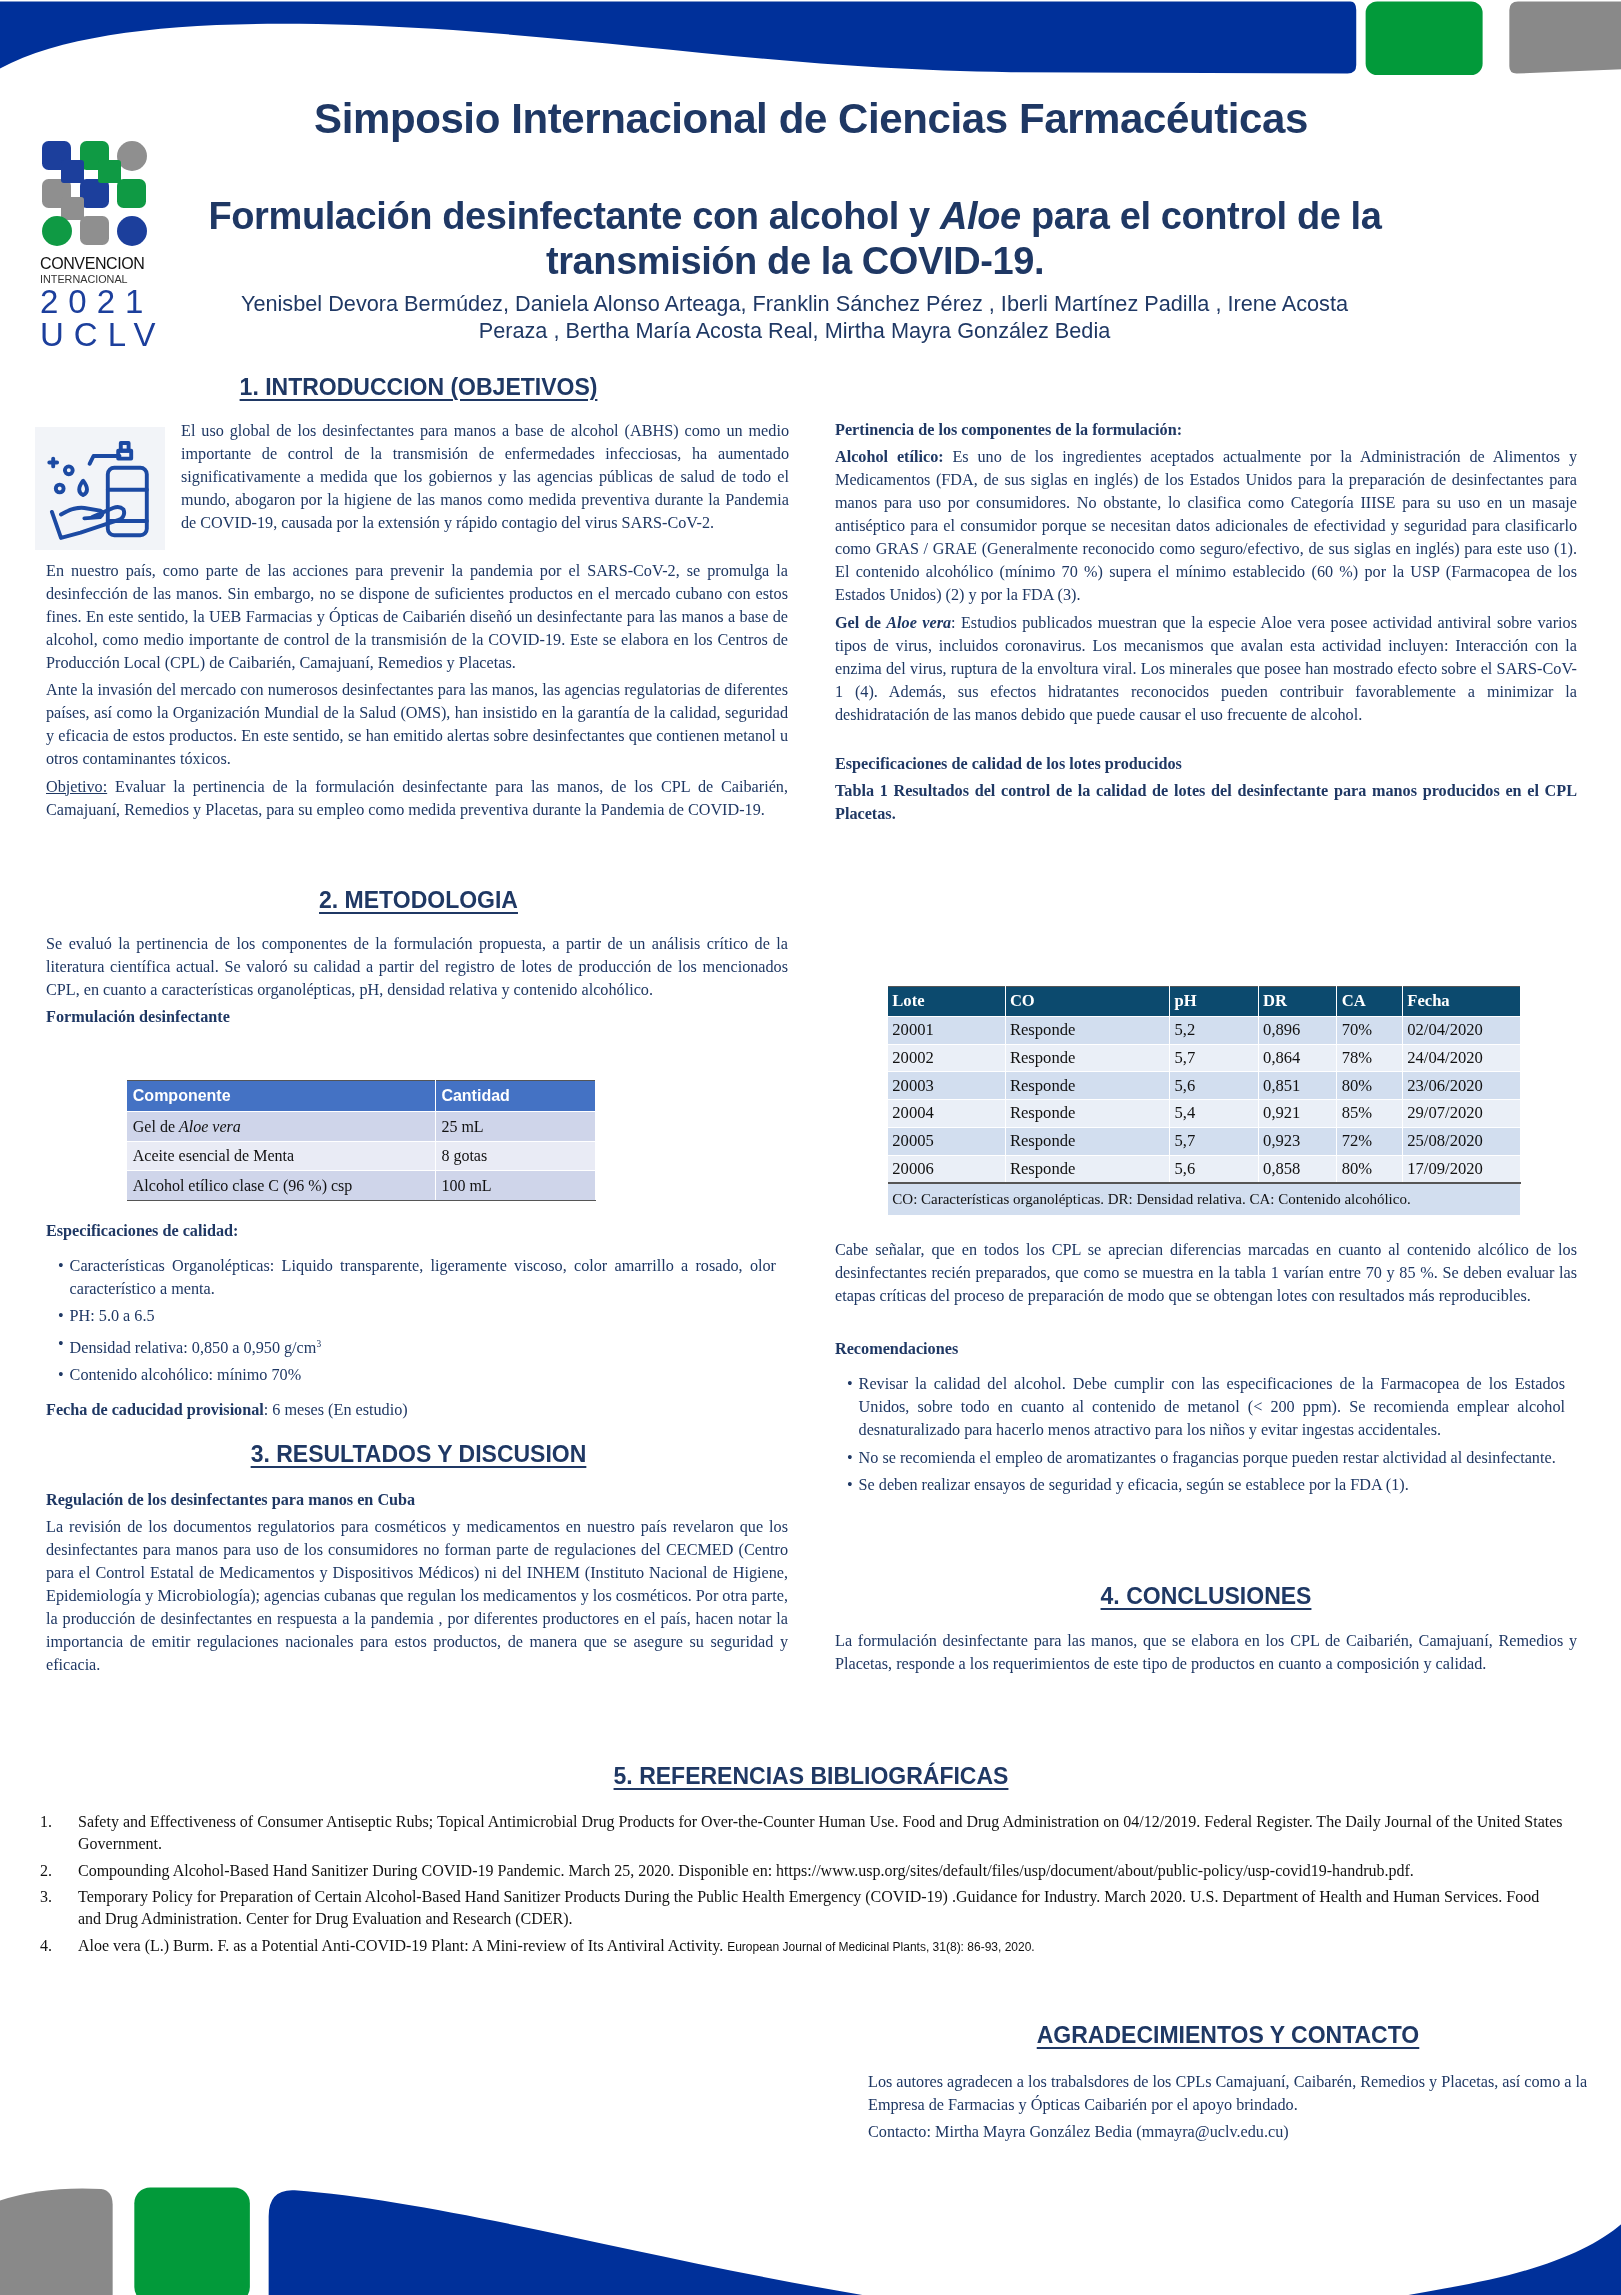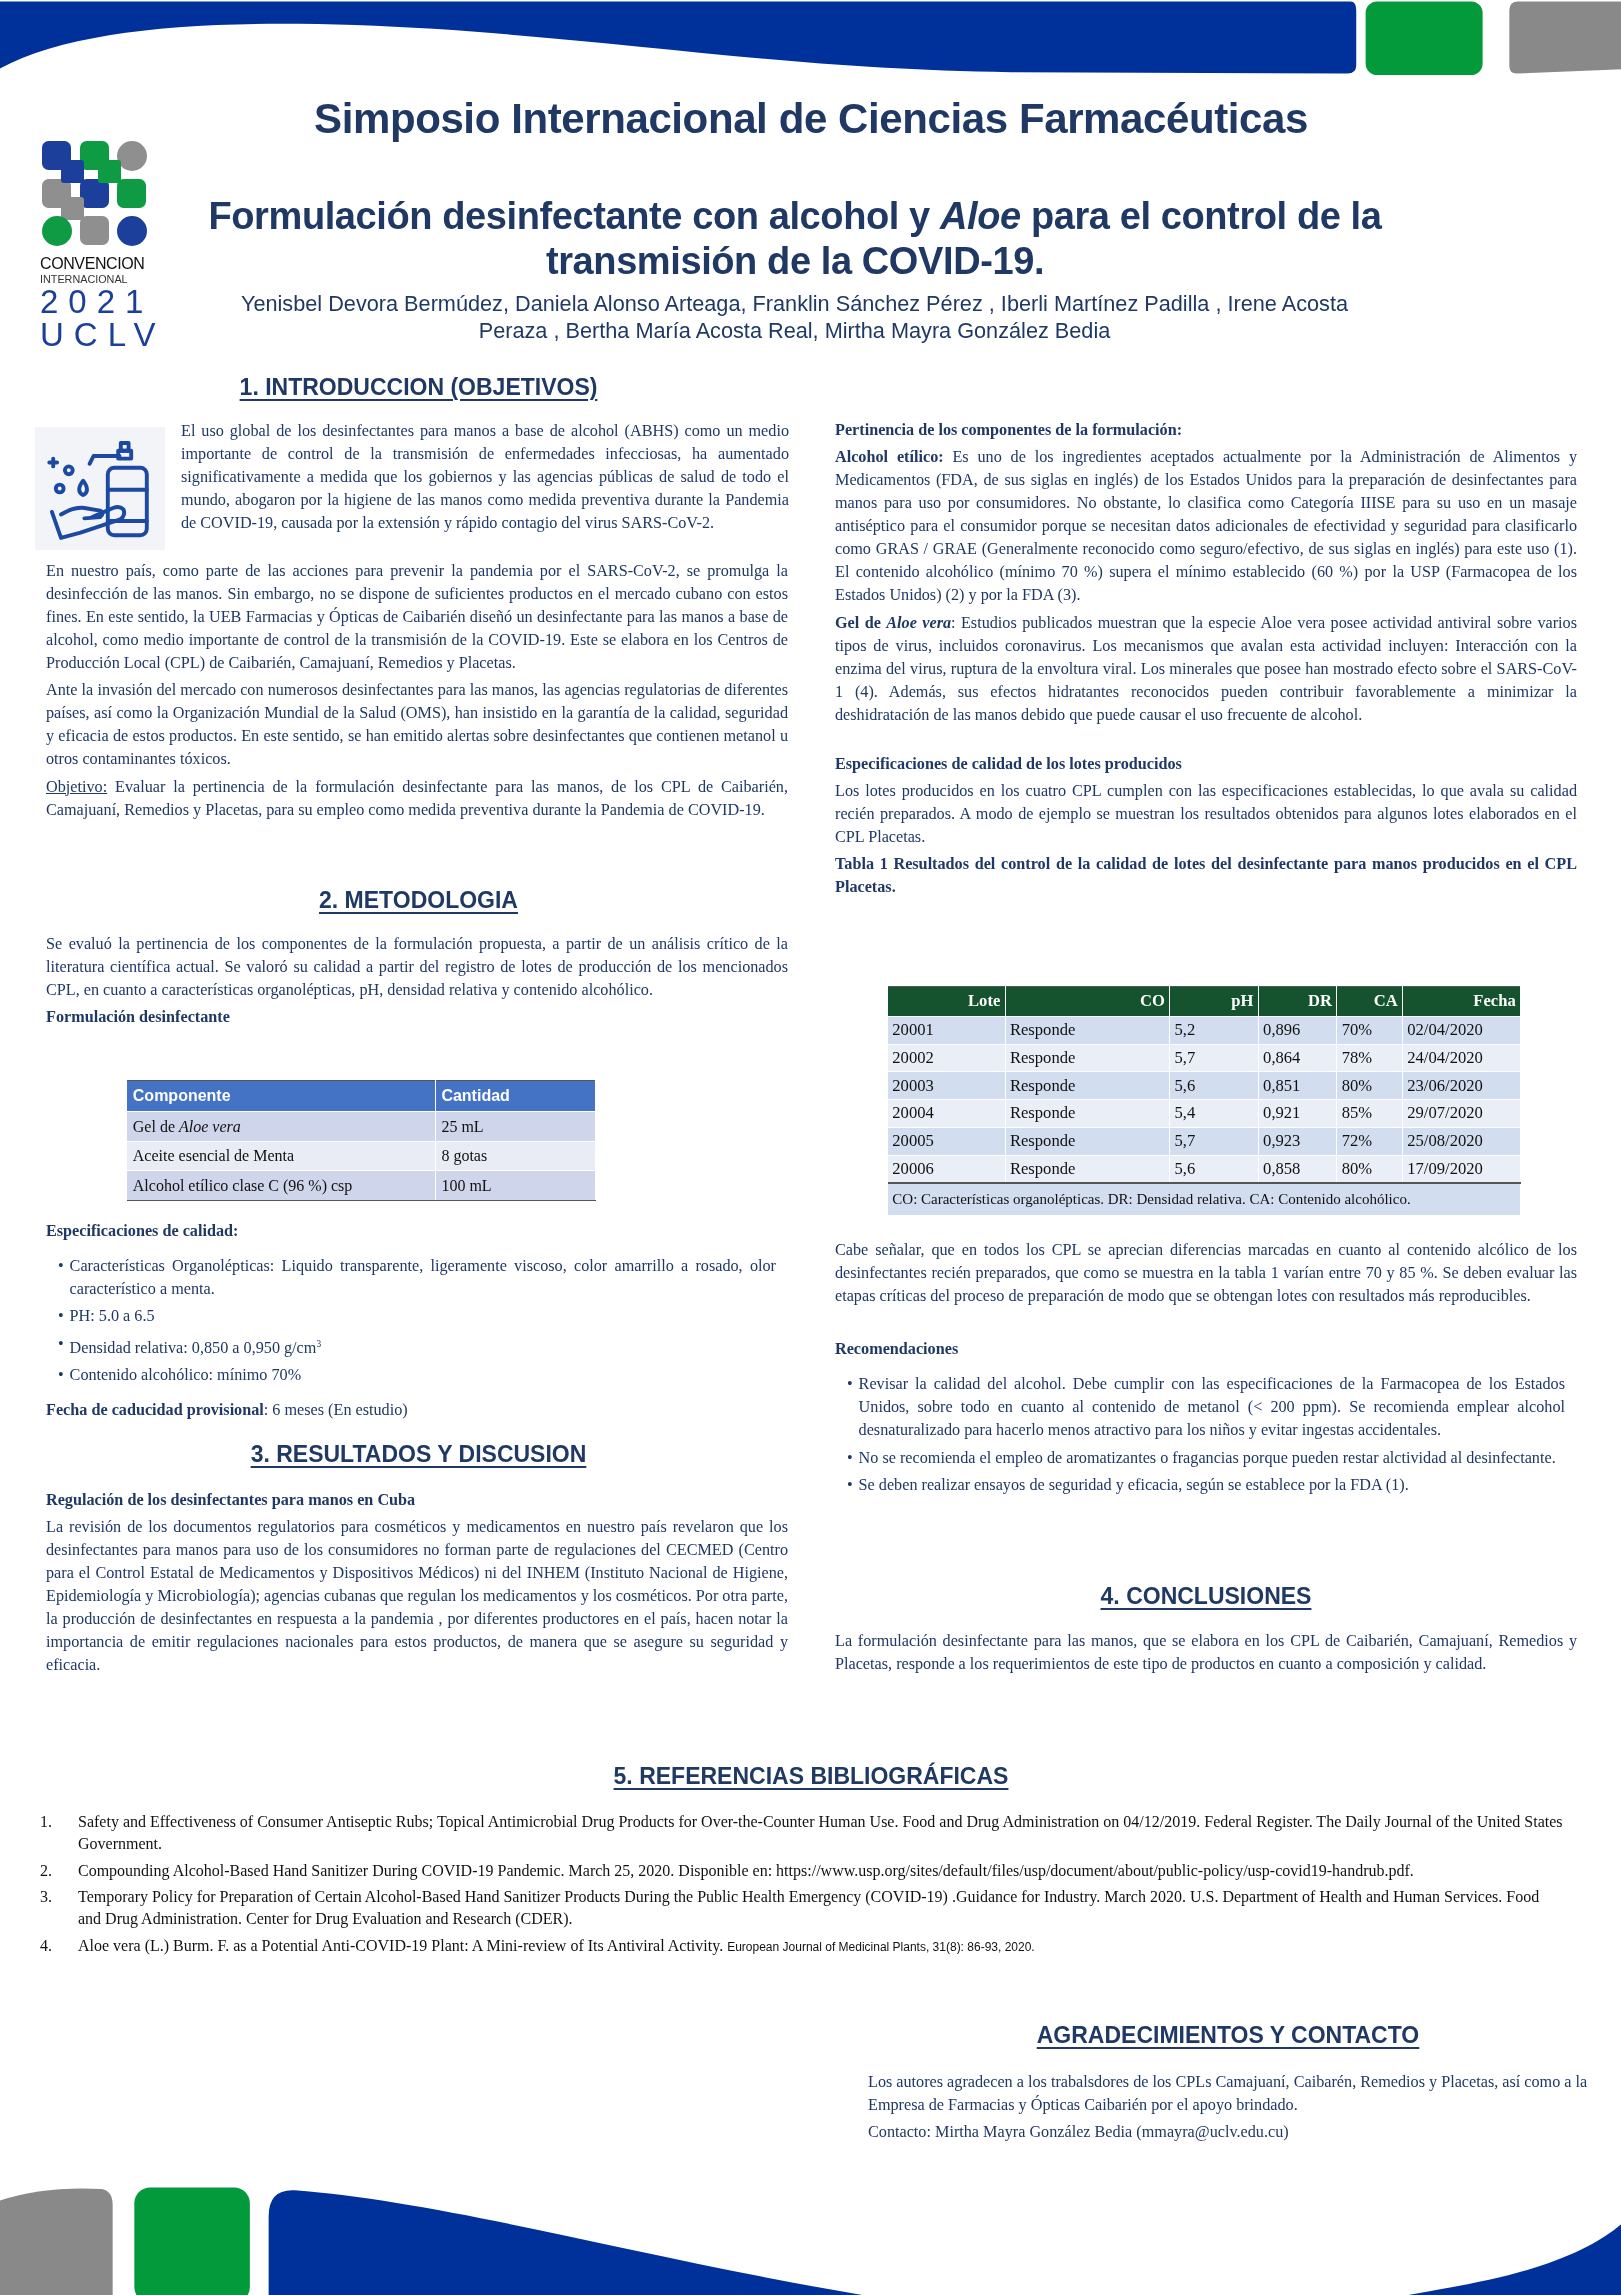--- a/index.html
+++ b/index.html
@@ -40,21 +40,21 @@
 
   table.form { border-collapse: collapse; font-size: 16px; padding-left: 47px; }
   table.form th { background: #4472c4; color: #fff; font-family: "Liberation Sans", sans-serif; font-weight: bold; text-align: left;
                   padding: 4.3px 5.8px; height: 21.7px; border-right: 1.4px solid #fff; border-top: 1.4px solid #555; }
   table.form td { padding: 4.3px 5.8px; height: 20px; border-right: 1.4px solid #fff; border-top: 1.4px solid #fff; text-align: left; color: #111; }
   table.form tr.odd td { background: #cfd5ea; }
   table.form tr.even td { background: #e9ebf5; }
   table.form tr:last-child td { border-bottom: 1.4px solid #555; }
 
   table.lots { border-collapse: collapse; font-size: 16.6px; }
-  table.lots th { background: #14532d; color: #fff; font-weight: bold; text-align: right; padding: 2.9px 4.3px; height: 23px; border-right: 1.4px solid #fff; border-top: 1.4px solid #555; margin-top: 9px; }
+  table.lots th { background: #0c4a6e; color: #fff; font-weight: bold; text-align: left; padding: 2.9px 4.3px; height: 23px; border-right: 1.4px solid #fff; border-top: 1.4px solid #555; margin-top: 9px; }
   table.lots td { padding: 2.2px 4.3px; height: 22.4px; border-right: 1.4px solid #fff; border-top: 1.4px solid #fff; color: #111; margin-top: 24px; }
   table.lots tr.odd td { background: #d2deef; }
   table.lots tr.even td { background: #eaeff7; }
   table.lots tr.last td { border-bottom: 2.2px solid #555; }
   table.lots td.note { background: #d2deef; font-size: 15px; padding: 4.3px 4.3px; }
 
   ol.refs { margin: 0; padding: 0; list-style: none; font-size: 16px; line-height: 22.4px; color: #111; }
   ol.refs li { position: relative; padding-left: 38px; margin-bottom: 2.9px; }
   ol.refs li .num { position: absolute; left: 0; }
   .refsans { font-family: Liberation Sans, sans-serif; font-size: 12px; }
@@ -166,21 +166,20 @@
   <p class="bold">Regulación de los desinfectantes para manos en Cuba</p>
   <p>La revisión de los documentos regulatorios para cosméticos y medicamentos en nuestro país revelaron que los desinfectantes para manos para uso de los consumidores no forman parte de regulaciones del CECMED (Centro para el Control Estatal de Medicamentos y Dispositivos Médicos) ni del INHEM (Instituto Nacional de Higiene, Epidemiología y Microbiología); agencias cubanas que regulan los medicamentos y los cosméticos. Por otra parte, la producción de desinfectantes en respuesta a la pandemia , por diferentes productores en el país, hacen notar la importancia de emitir regulaciones nacionales para estos productos, de manera que se asegure su seguridad y eficacia.</p>
 </div>
 
 <div class="abs col" style="left:835px;width:742px;top:419px;">
   <p class="bold">Pertinencia de los componentes de la formulación:</p>
   <p><span class="bold">Alcohol etílico:</span><span> Es uno de los ingredientes aceptados actualmente por la Administración de Alimentos y Medicamentos (FDA, de sus siglas en inglés) de los Estados Unidos para la preparación de desinfectantes para manos para uso por consumidores. No obstante, lo clasifica como Categoría IIISE para su uso en un masaje antiséptico para el consumidor porque se necesitan datos adicionales de efectividad y seguridad para clasificarlo como GRAS / GRAE (Generalmente reconocido como seguro/efectivo, de sus siglas en inglés) para este uso (1). El contenido alcohólico (mínimo 70 %) supera el mínimo establecido (60 %) por la USP (Farmacopea de los Estados Unidos) (2) y por la FDA (3).</span></p>
   <p><span class="bold">Gel de </span><span class="bold it">Aloe vera</span><span>: Estudios publicados muestran que la especie Aloe vera posee actividad antiviral sobre varios tipos de virus, incluidos coronavirus. Los mecanismos que avalan esta actividad incluyen: Interacción con la enzima del virus, ruptura de la envoltura viral. Los minerales que posee han mostrado efecto sobre el SARS-CoV-1 (4).  Además, sus efectos hidratantes reconocidos  pueden contribuir favorablemente a minimizar la deshidratación de las manos debido que puede causar  el uso frecuente de alcohol.</span></p>
   <div style="height:21.7px"></div>
   <p class="bold">Especificaciones de calidad de los lotes producidos</p>
-  <p>Los lotes producidos en los cuatro CPL cumplen con las especificaciones establecidas, lo que avala su calidad recién preparados. A modo de ejemplo se muestran los resultados obtenidos para algunos lotes elaborados en el CPL Placetas.</p>
   <p class="bold">Tabla 1 Resultados del control de la calidad de lotes del desinfectante para manos producidos en el CPL Placetas.</p>
 </div>
 
 <table class="abs lots" style="left:888px;top:986px;width:633px;">
   <thead>
     <tr>
       <th style="width:108px">Lote</th>
       <th style="width:155px">CO</th>
       <th style="width:79px">pH</th>
       <th style="width:69px">DR</th>

